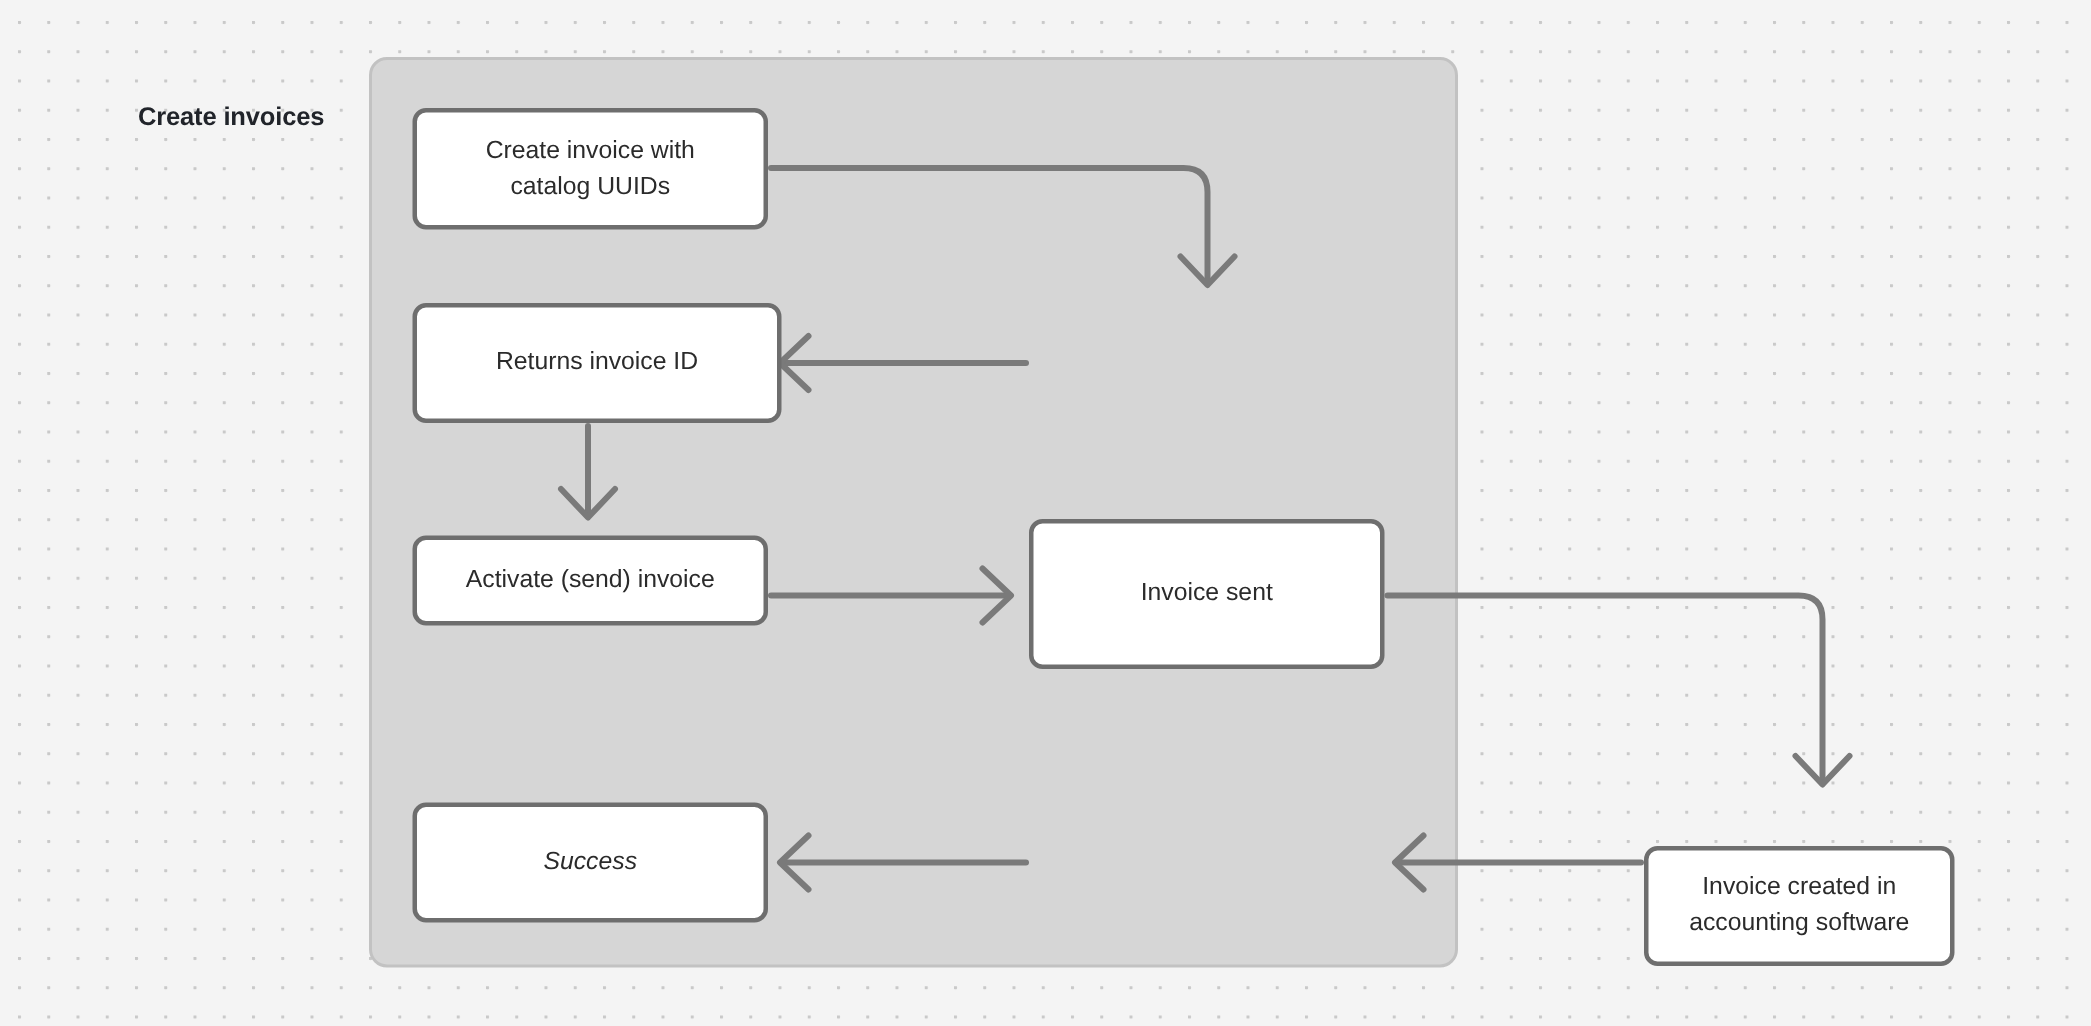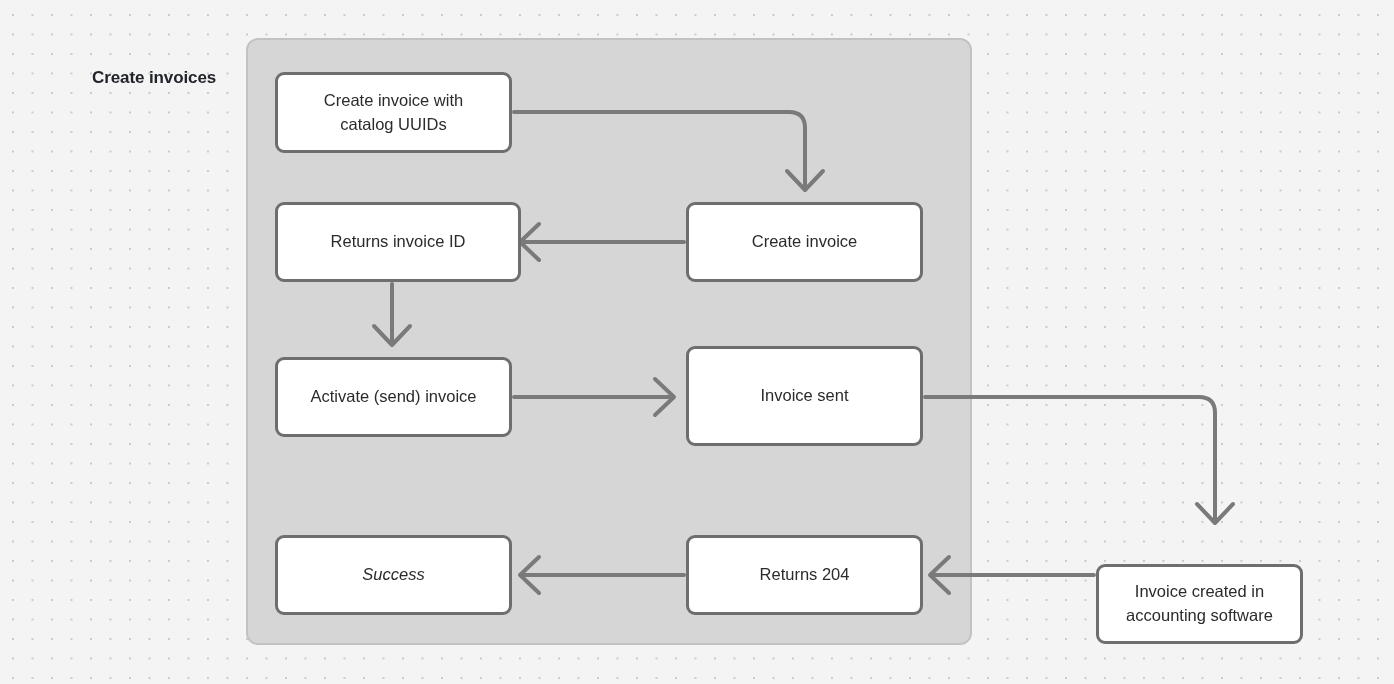--- a/index.html
+++ b/index.html
@@ -63,21 +63,21 @@
     color: #2b2b2b;
     font-size: 16.5px;
     line-height: 1.45;
     padding: 3px 10px;
   }
   .node span { display: block; }
 
   #node-create-invoice-catalog { left: 275px; top: 72px;  width: 237px; height: 81px; }
   #node-create-invoice         { left: 686px; top: 202px; width: 237px; height: 80px; }
   #node-returns-invoice-id     { left: 275px; top: 202px; width: 246px; height: 80px; align-items: center; }
-  #node-activate-invoice       { left: 275px; top: 357px; width: 237px; height: 80px; }
+  #node-activate-invoice       { left: 275px; top: 357px; width: 237px; height: 60px; }
   #node-invoice-sent           { left: 686px; top: 346px; width: 237px; height: 100px; }
   #node-invoice-created-acct   { left: 1096px; top: 564px; width: 207px; height: 80px; }
   #node-returns-204            { left: 686px; top: 535px; width: 237px; height: 80px; }
   #node-success                { left: 275px; top: 535px; width: 237px; height: 80px; font-style: italic; }
 
   
   #connectors {
     position: absolute;
     left: 0; top: 0;
     width: 1394px;
@@ -132,25 +132,20 @@
     <path class="edge-head" d="M 539 557 L 520 575 L 539 593"></path>
   </svg>
 
   <div class="node" id="node-create-invoice-catalog">
     <div>
       <span>Create invoice with</span>
       <span>catalog UUIDs</span>
     </div>
   </div>
 
-  <div class="node" id="node-create-invoice">
-    <div>
-      <span>Create invoice</span>
-    </div>
-  </div>
 
   <div class="node" id="node-returns-invoice-id">
     <div>
       <span>Returns invoice ID</span>
     </div>
   </div>
 
   <div class="node" id="node-activate-invoice">
     <div>
       <span>Activate (send) invoice</span>
@@ -163,25 +158,20 @@
     </div>
   </div>
 
   <div class="node" id="node-invoice-created-acct">
     <div>
       <span>Invoice created in</span>
       <span>accounting software</span>
     </div>
   </div>
 
-  <div class="node" id="node-returns-204">
-    <div>
-      <span>Returns 204</span>
-    </div>
-  </div>
 
   <div class="node" id="node-success">
     <div>
       <span>Success</span>
     </div>
   </div>
 
 </div>
 
 </body></html>

